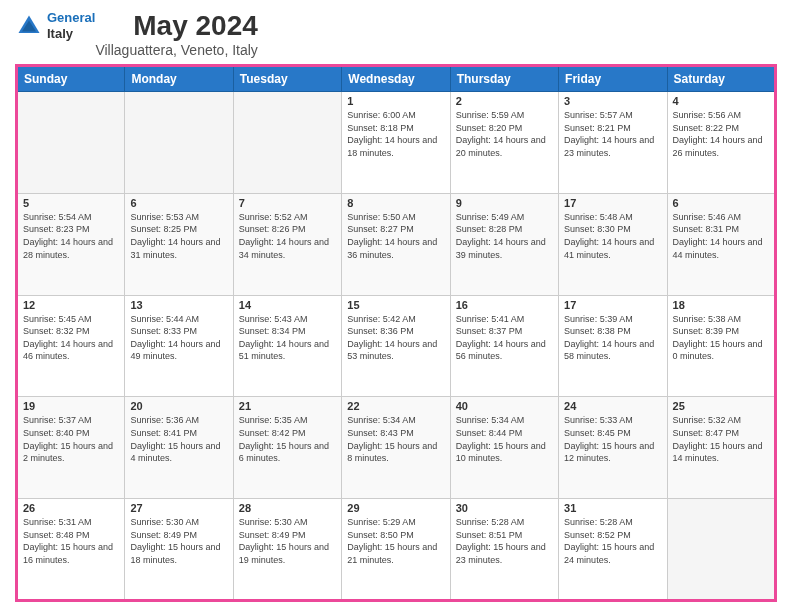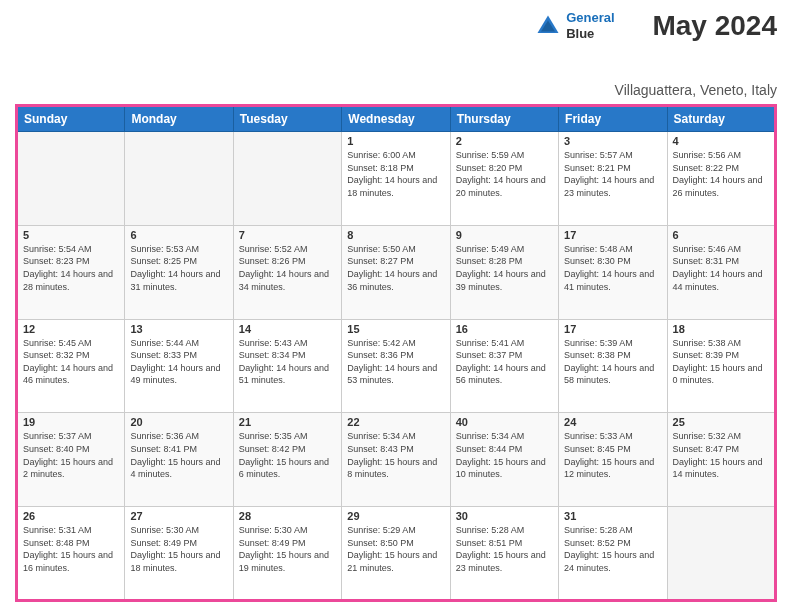--- a/index.html
+++ b/index.html
@@ -12,21 +12,21 @@
     }
     .page {
       width: 792px;
       height: 612px;
       padding: 10px 15px;
       display: flex;
       flex-direction: column;
     }
     .header {
       display: flex;
-      justify-content: flex-end;
+      justify-content: flex-start;
       align-items: flex-start;
       margin-bottom: 6px;
     }
     .logo {
       display: flex;
       align-items: center;
       gap: 4px;
     }
     .logo-text {
       font-size: 13px;
@@ -43,21 +43,20 @@
       text-align: right;
     }
     .main-title {
       font-size: 28px;
       font-weight: bold;
       color: #333;
     }
     .subtitle {
       font-size: 14px;
       color: #555;
-      margin-top: 40px;
     }
     .calendar {
       flex: 1;
       border: 3px solid #ec4899;
       border-collapse: collapse;
       width: 100%;
       table-layout: fixed;
     }
     .calendar th {
       background: #2878c8;
@@ -101,21 +100,21 @@
 
 <div class="page">
   <div class="header">
     <div class="logo">
       <svg class="logo-icon" viewBox="0 0 40 40">
         <polygon points="20,5 35,30 5,30" fill="#2878c8"></polygon>
         <polygon points="20,12 30,28 10,28" fill="#1a5fa0"></polygon>
       </svg>
       <div class="logo-text">
         <div><span class="blue">General</span></div>
-        <div>Blue</div>
+        <div>Italy</div>
       </div>
     </div>
     <div class="title-area">
       <div class="main-title">May 2024</div>
       <div class="subtitle">Villaguattera, Veneto, Italy</div>
     </div>
   </div>
 
   <table class="calendar">
     <thead>

